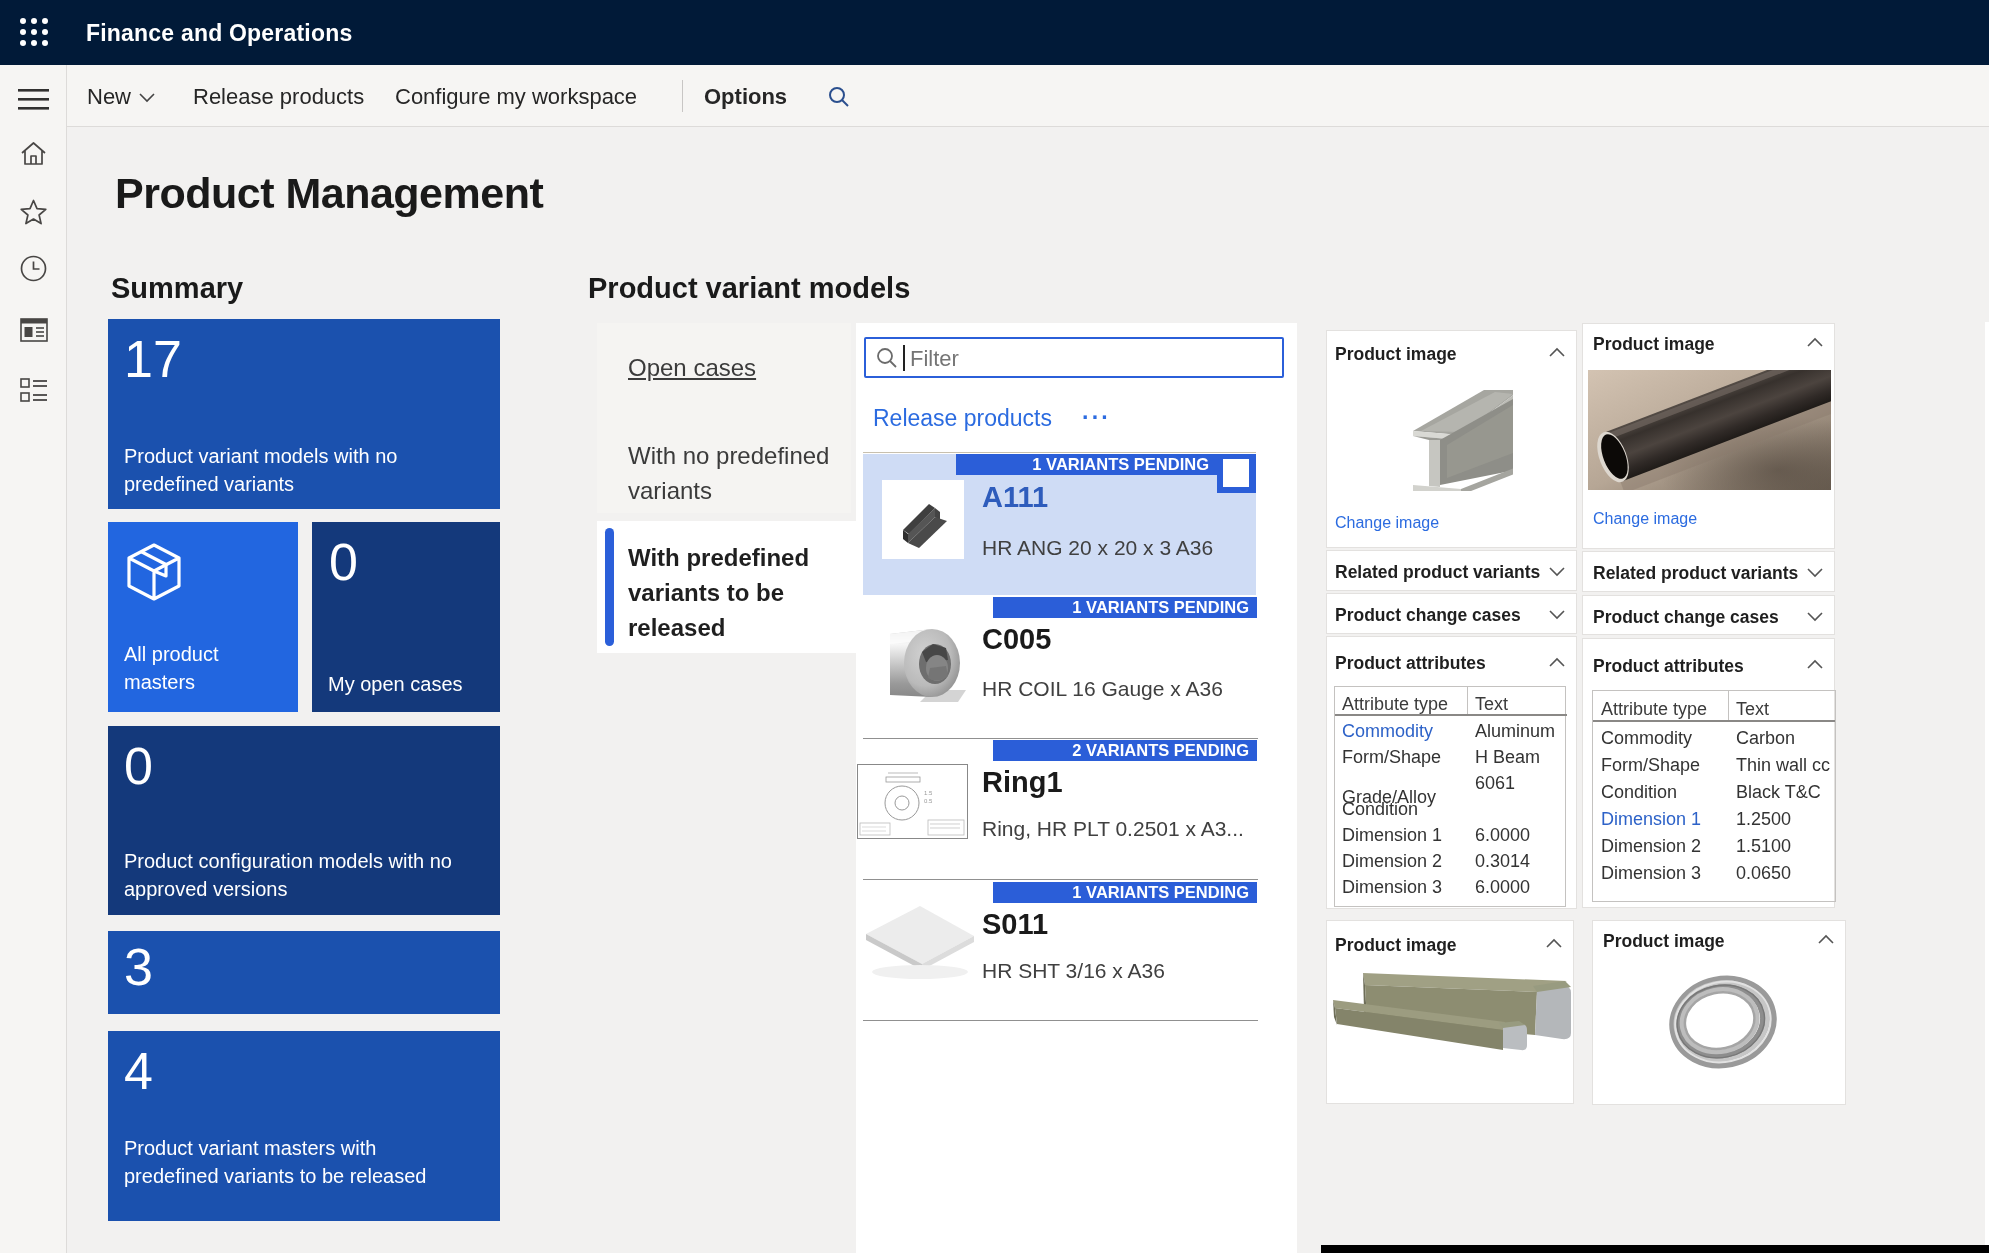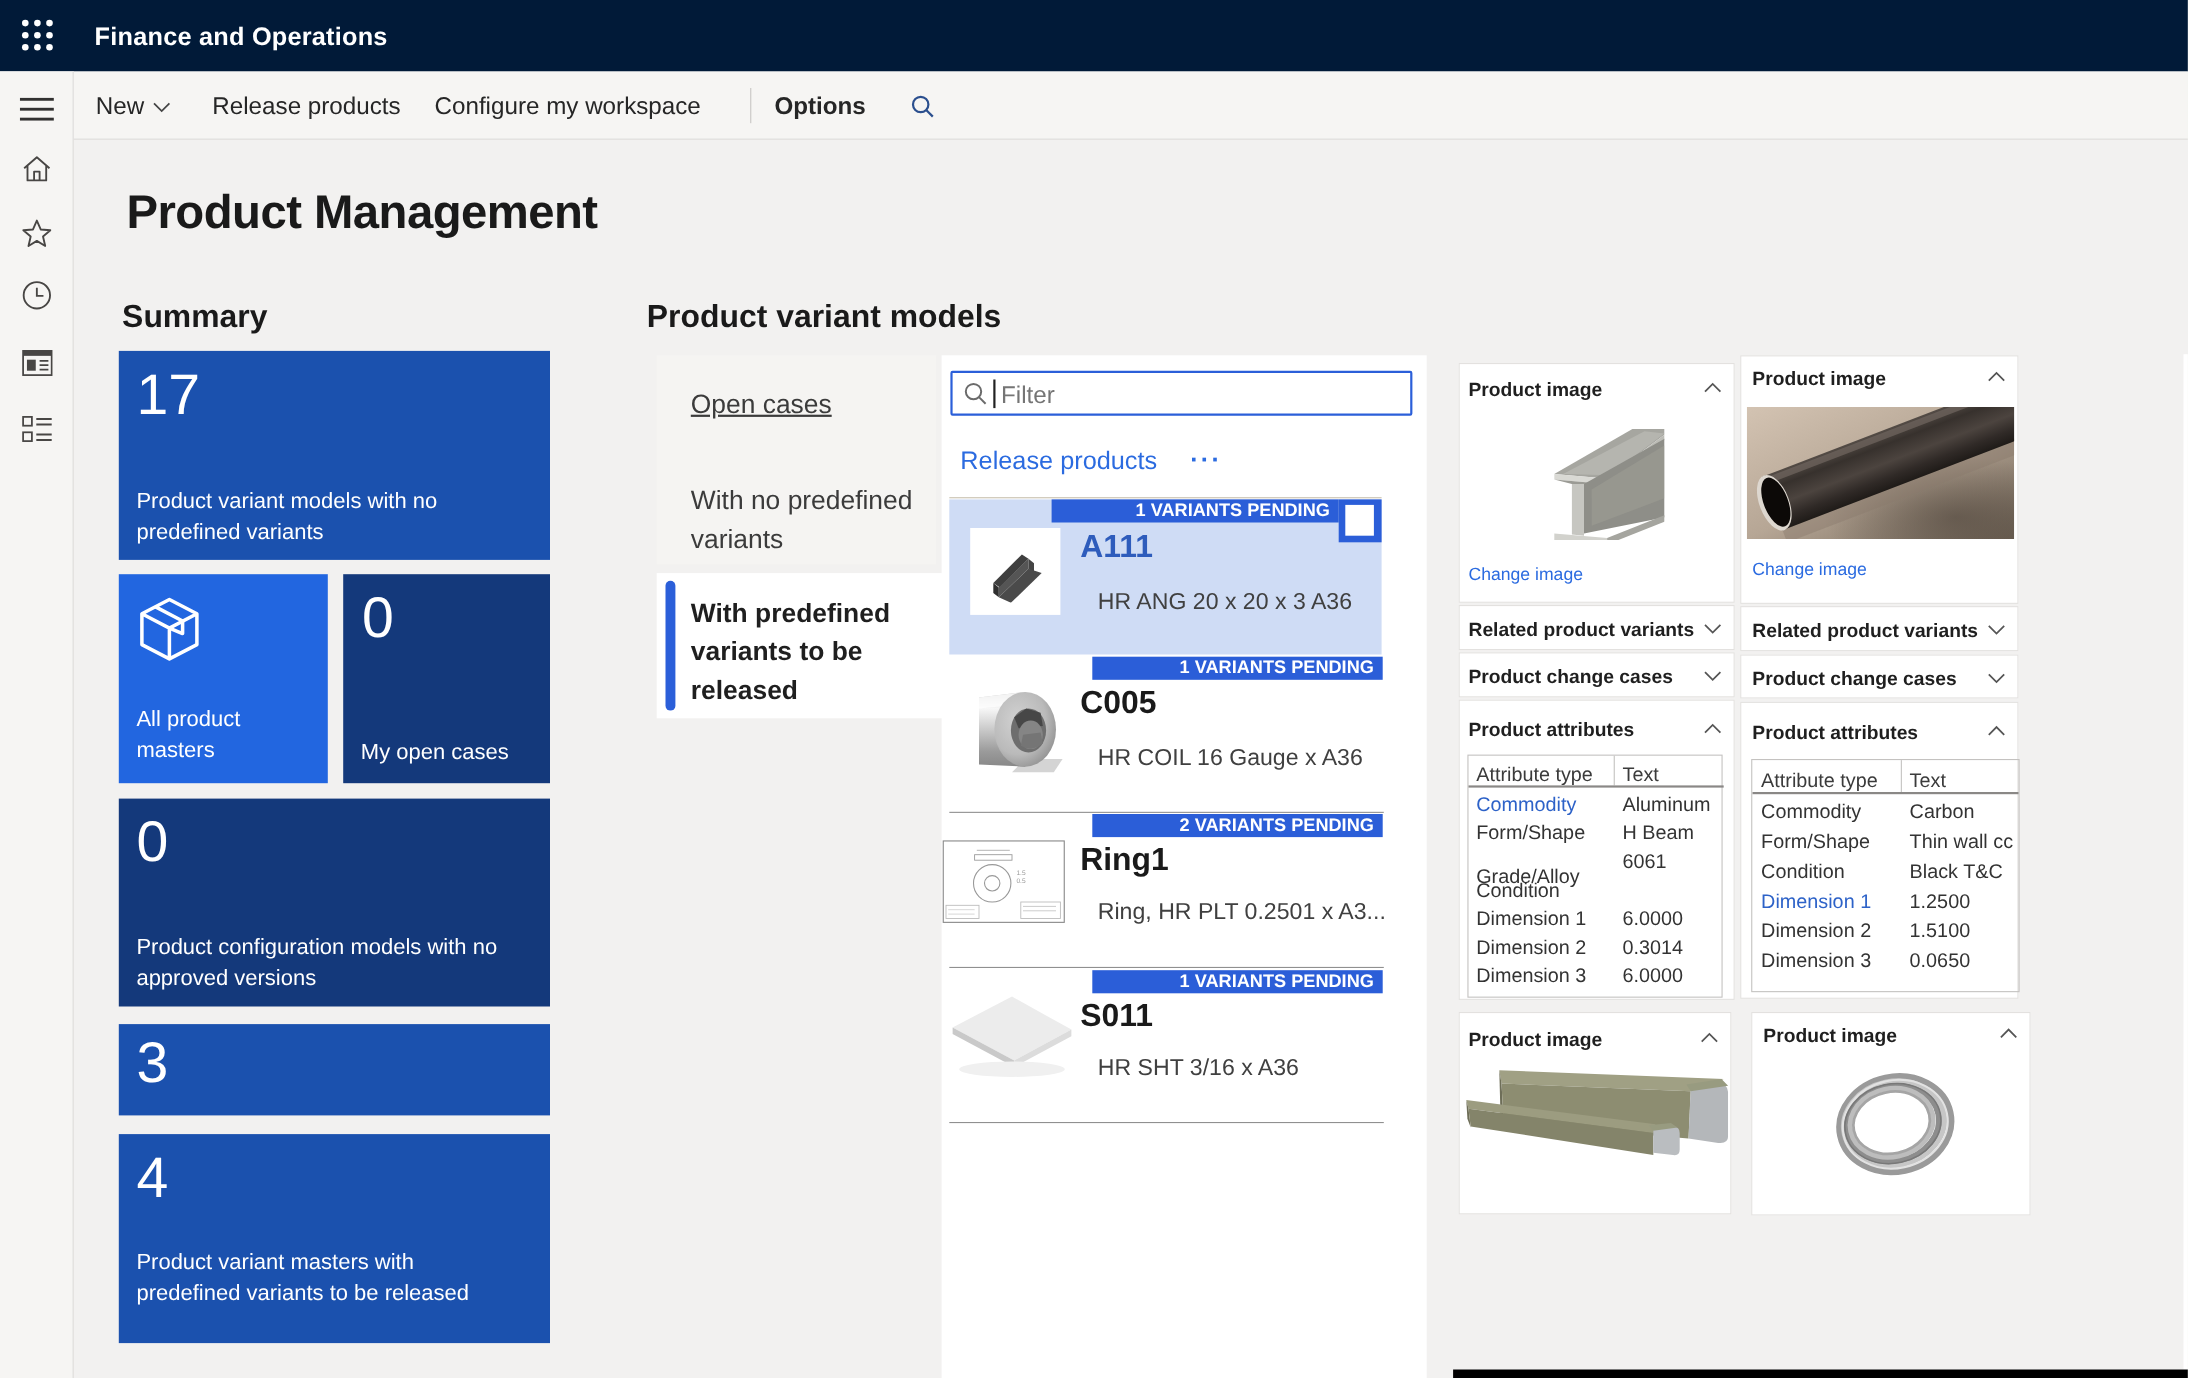--- a/index.html
+++ b/index.html
@@ -15,21 +15,21 @@
 .tnum { font-size:52px; font-weight:400; }
 .ttxt { font-size:20px; line-height:28px; }
 .h1 { font-size:43px; font-weight:700; color:#1a1a1a; letter-spacing:-0.5px; }
 .h2 { font-size:29px; font-weight:700; color:#1a1a1a; }
 .panel { position:absolute; background:#fff; border:1px solid #e3e1df; }
 .phead { font-size:17.5px; font-weight:700; color:#1f1f1f; }
 .chev { position:absolute; width:20px; height:20px; }
 .link { color:#2b6be0; }
 .badge { position:absolute; background:#2b5ed8; color:#fff; font-weight:700; font-size:16.5px; text-align:right; height:21px; line-height:21px; }
 .ptitle { font-size:29px; font-weight:700; color:#1a1a1a; }
-.psub { font-size:21px; color:#404040;margin-left:16px; }
+.psub { font-size:21px; color:#404040; }
 .divider { position:absolute; height:1px; background:#909090; }
 .arow { font-size:18px; color:#333; }
 svg { display:block; }
 </style>
 </head>
 <body>
 
 <div class="abs topbar"></div>
 <svg class="abs" style="left:19px;top:17px;" width="30" height="30">
   <g fill="#ffffff">

